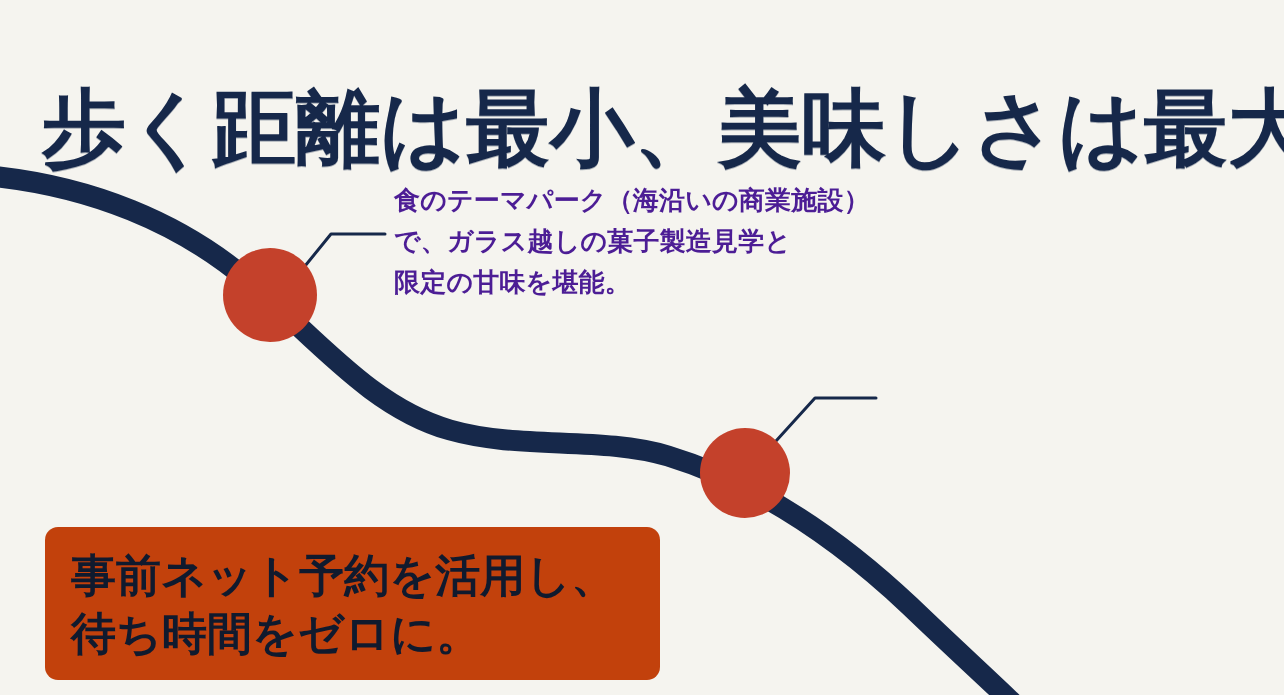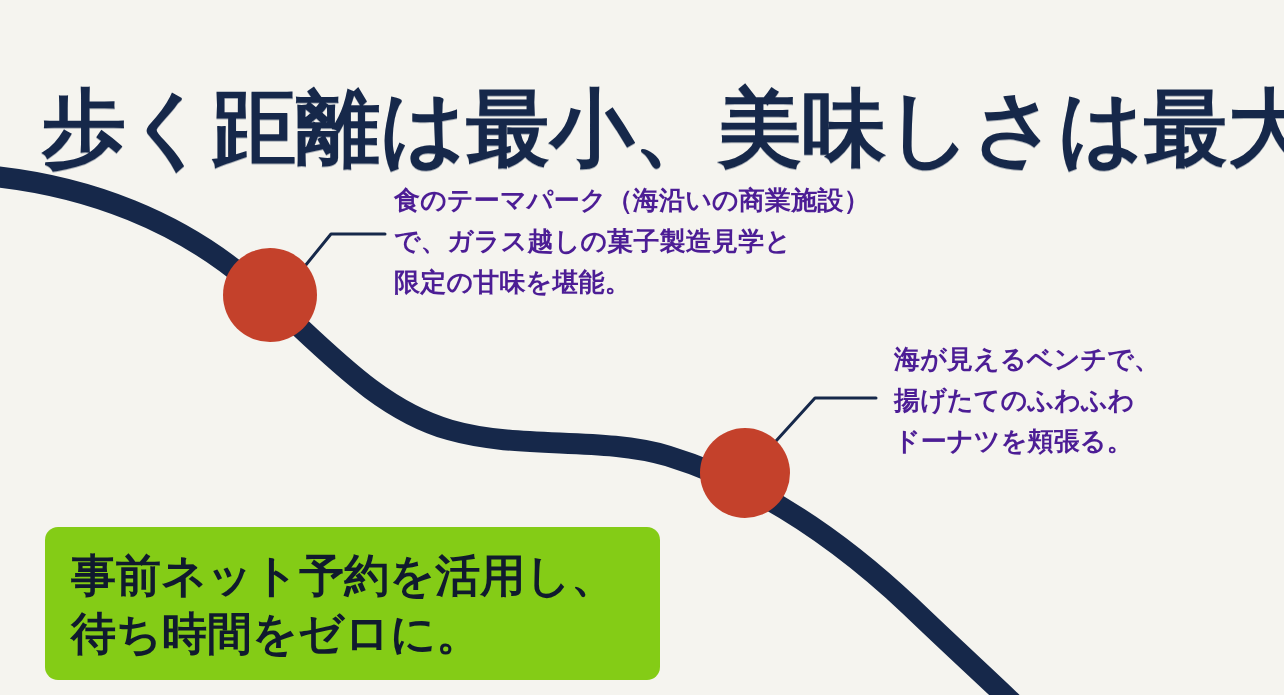--- a/index.html
+++ b/index.html
@@ -67,21 +67,21 @@
     width: 300px;
   }
 
   
   #callout {
     position: absolute;
     left: 45px;
     top: 527px;
     width: 615px;
     height: 153px;
-    background: #84cc16;
+    background: #c2410c;
     border-radius: 13px;
     box-sizing: border-box;
     padding: 20px 26px 0 26px;
   }
   #callout-text {
     font-size: 45px;
     line-height: 58px;
     font-weight: 700;
     color: #101a2e;
     white-space: pre-line;
@@ -114,22 +114,19 @@
 
     <circle cx="270" cy="295" r="47" fill="#c4412b"></circle>
 
     <circle cx="745" cy="473" r="45" fill="#c4412b"></circle>
   </svg>
 
   <div class="annotation" id="annotation-1">食のテーマパーク（海沿いの商業施設）
 で、ガラス越しの菓子製造見学と
 限定の甘味を堪能。</div>
 
-  <div class="annotation" id="annotation-2">海が見えるベンチで、
-揚げたてのふわふわ
-ドーナツを頬張る。</div>
 
   <div id="callout">
     <div id="callout-text">事前ネット予約を活用し、
 待ち時間をゼロに。</div>
   </div>
 
 </div>
 
 </body></html>

